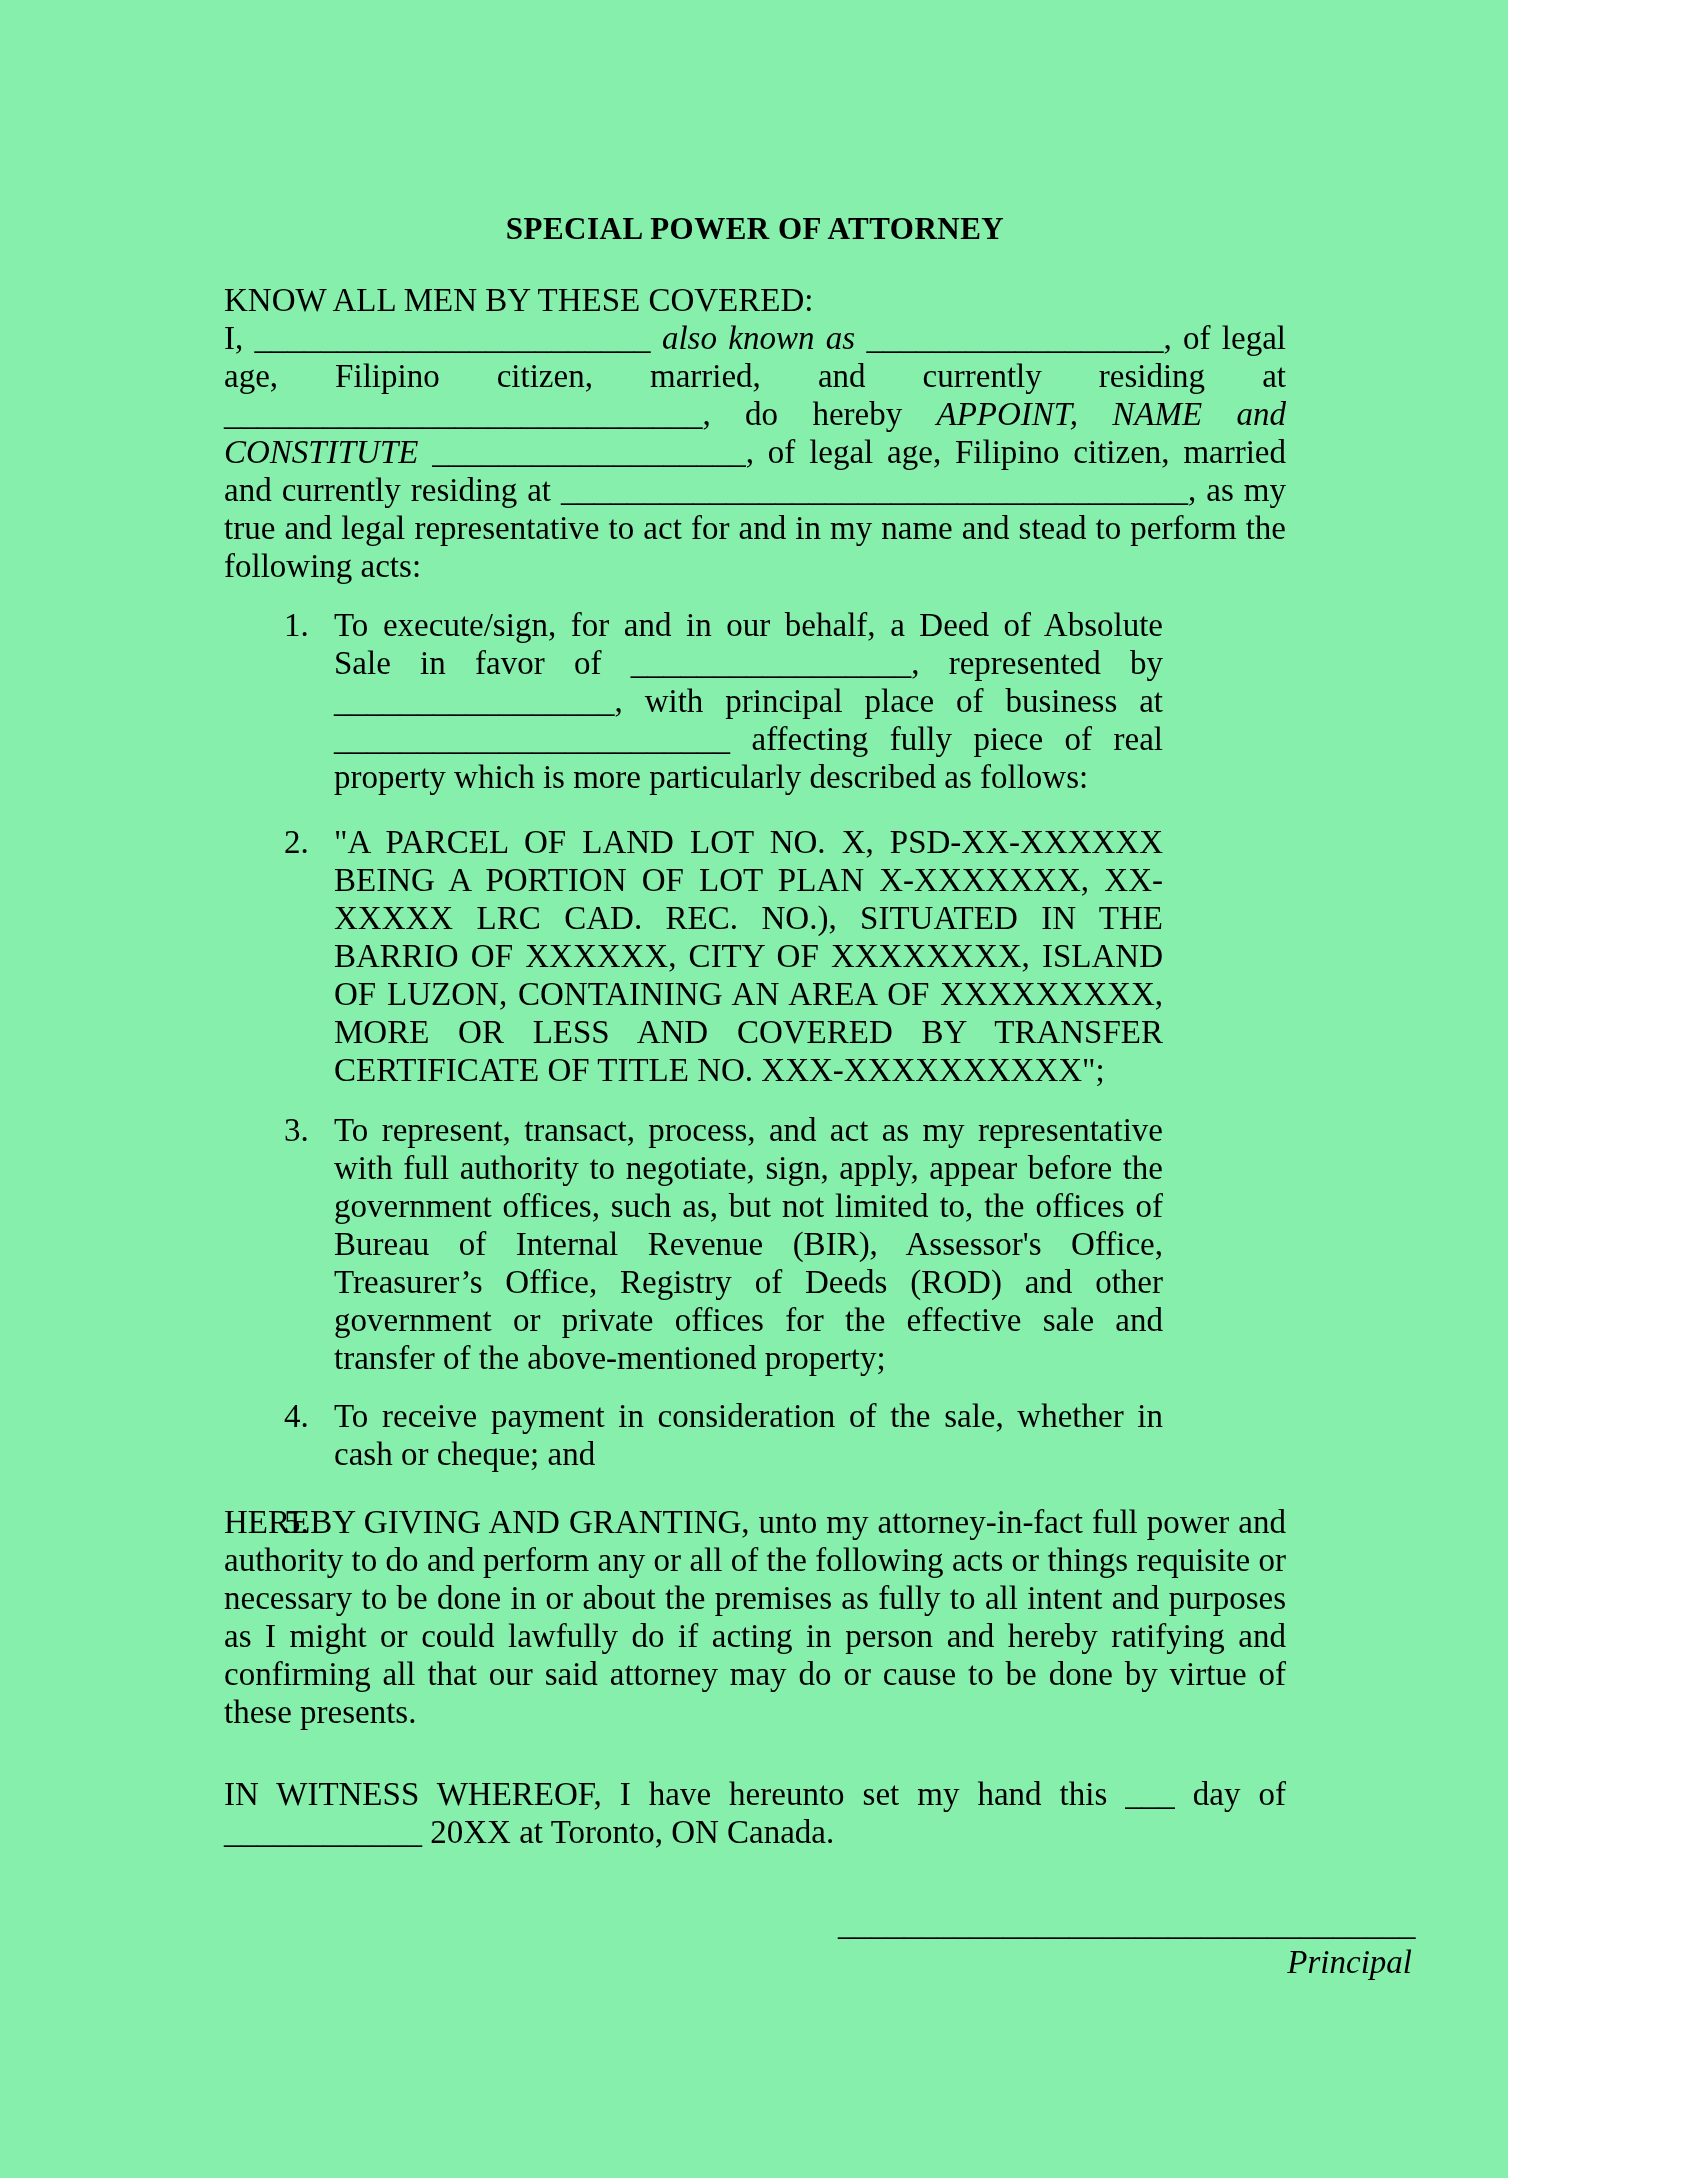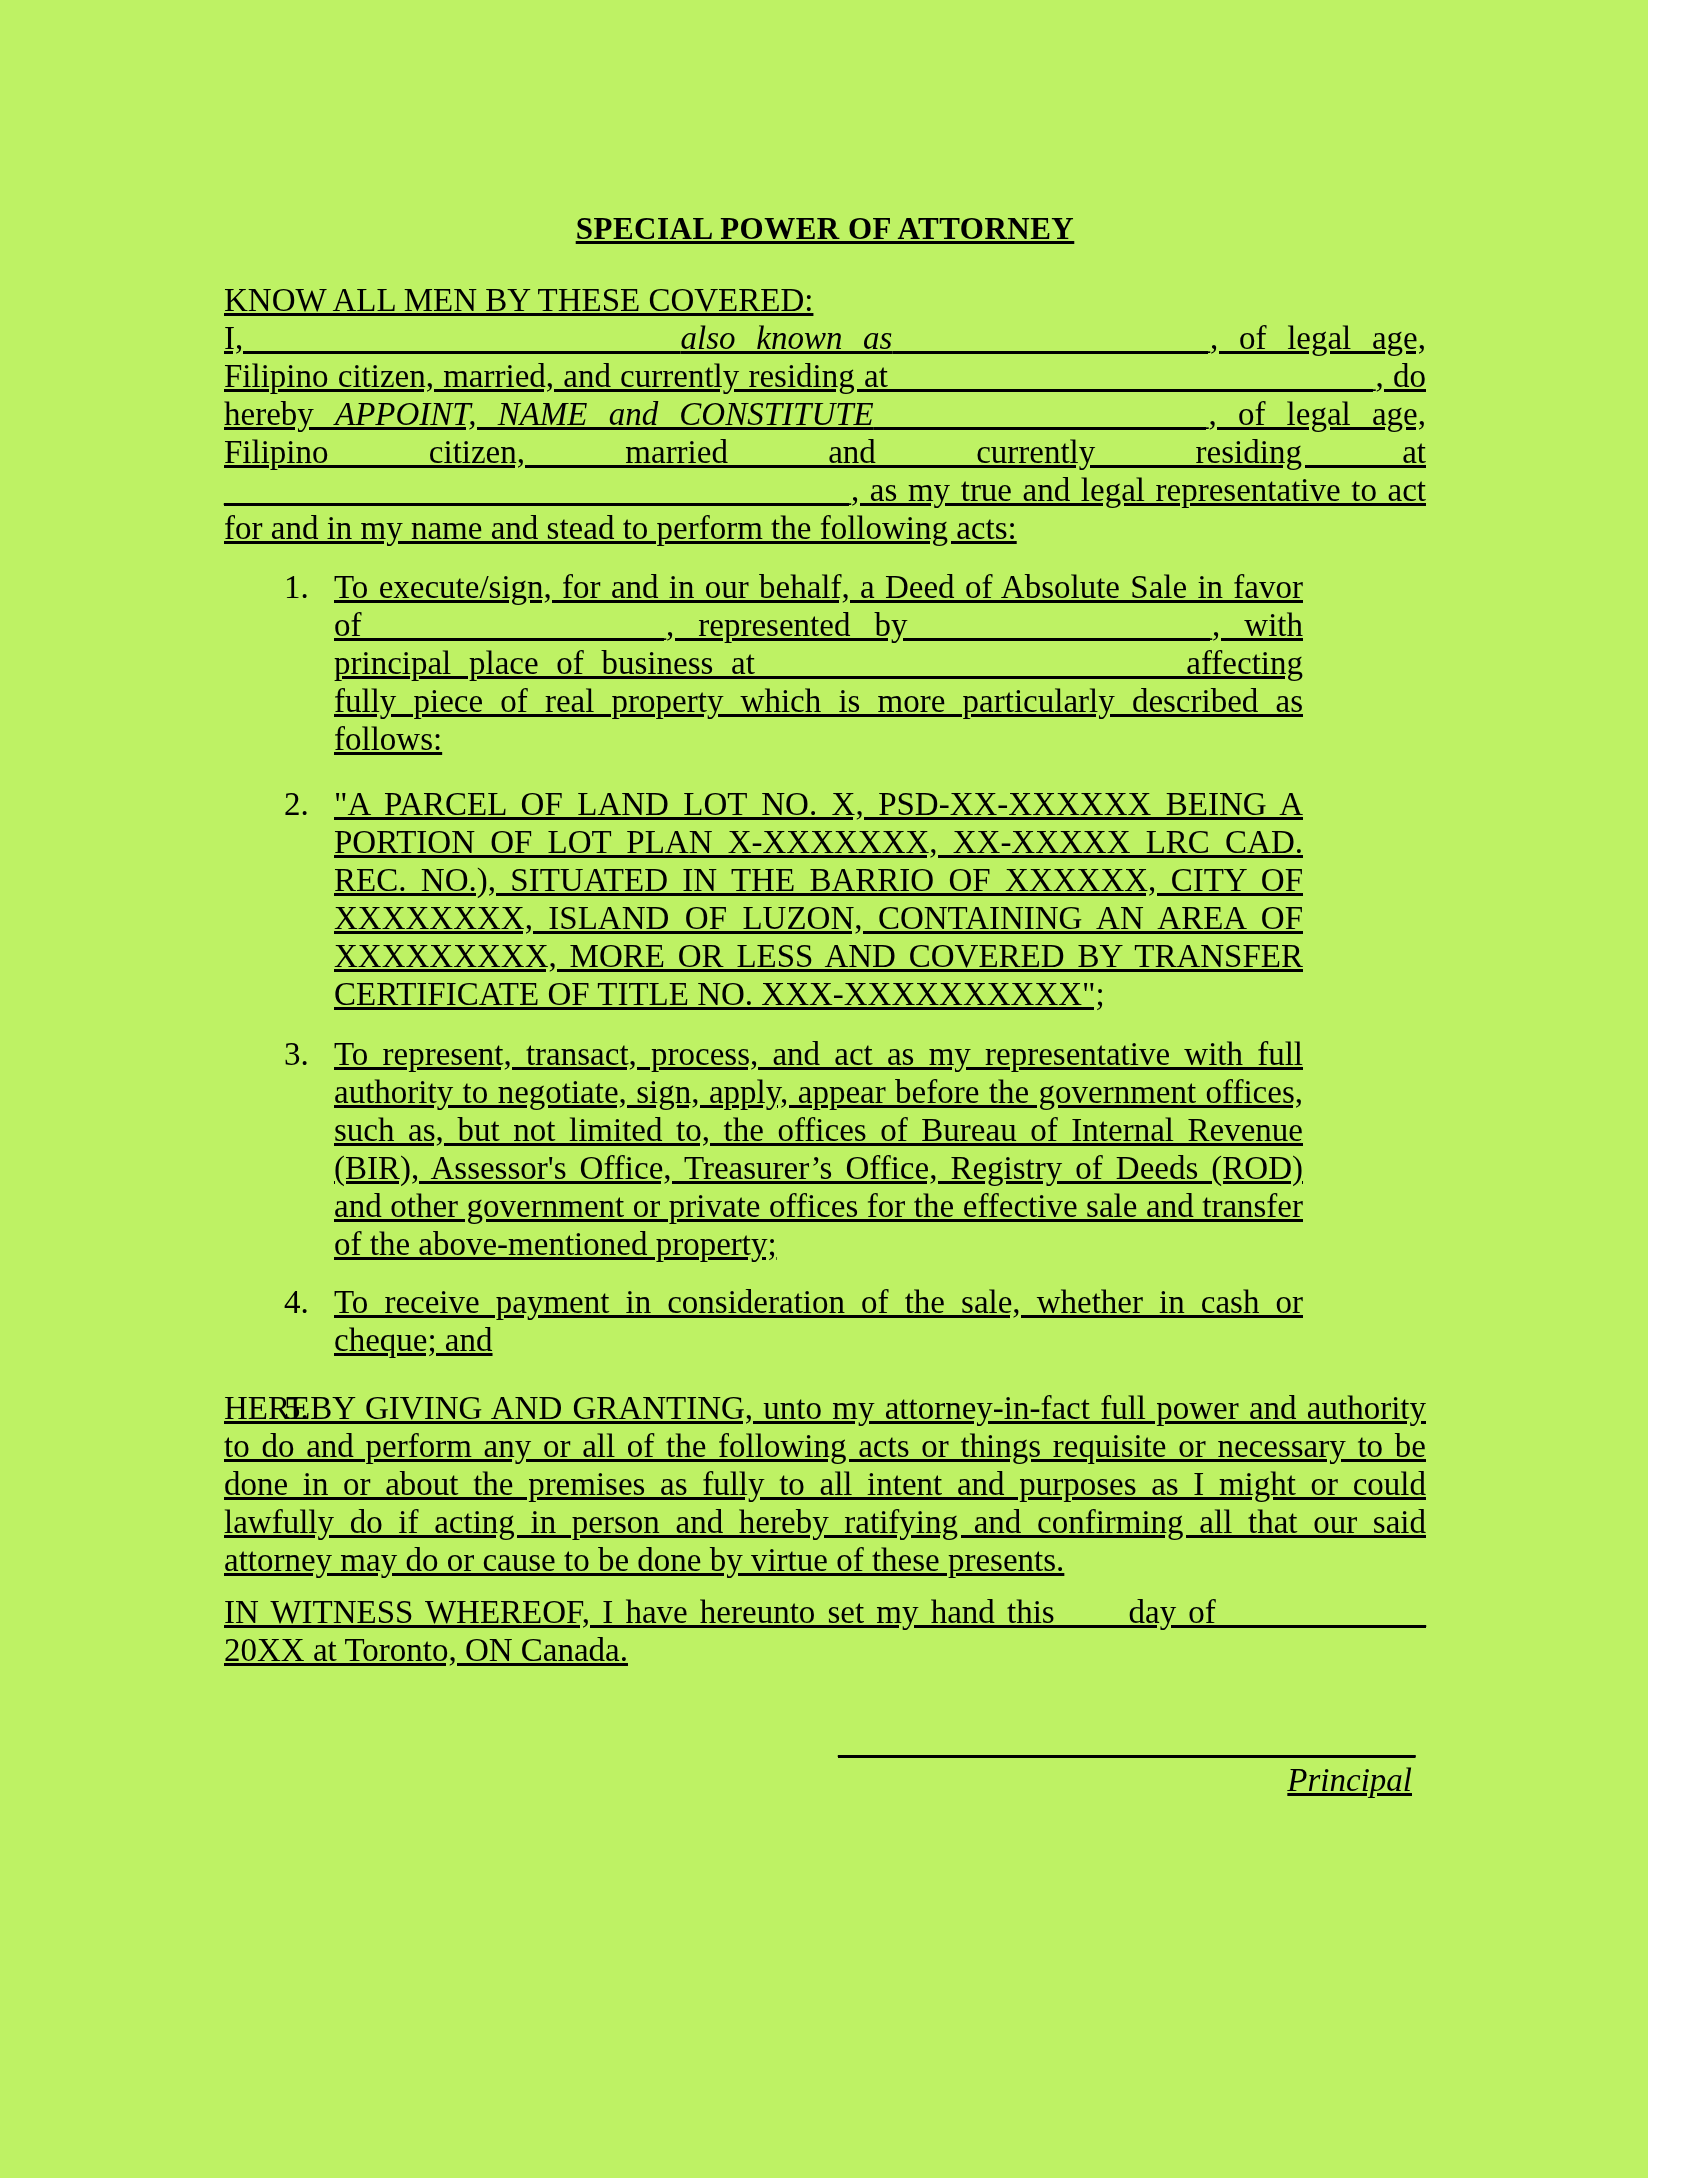--- a/index.html
+++ b/index.html
@@ -1,27 +1,26 @@
 <!DOCTYPE html>
 <html><head>
 <meta charset="utf-8">
 <style>
   * { margin: 0; padding: 0; box-sizing: border-box; }
   html, body { background: #ffffff; }
   .page {
     position: relative;
-    width: 1648px;
+    width: 1508px;
     height: 2178px;
-    background: #bef264;
+    background: #86efac;
     color: #000000;
     font-family: "Liberation Serif", "DejaVu Serif", serif;
     font-size: 33px;
     line-height: 38px;
     padding: 210px 222px 0 224px;
-    text-decoration: underline;
   }
   .doc-title {
     text-align: center;
     font-weight: bold;
     font-size: 31px;
     letter-spacing: 0.5px;
   }
   .salutation { margin-top: 33px; }
   .para { text-align: justify; }
   .intro { }
@@ -37,21 +36,21 @@
     position: absolute;
     left: 60px;
     top: 0;
   }
   .act-1 { margin-top: 21px; }
   .act-2 { margin-top: 27px; }
   .act-3 { margin-top: 22px; }
   .act-4 { margin-top: 20px; }
   .act-5 { margin-top: 30px; }
   .hereby { margin-top: 30px; }
-  .witness { margin-top: 14px; }
+  .witness { margin-top: 44px; }
   .sig-block {
     margin-top: 54px;
     margin-left: 614px;
     width: 594px;
   }
   .sig-line { white-space: nowrap; }
   .sig-aka { white-space: nowrap; }
   .sig-role {
     text-align: right;
     font-style: italic;

